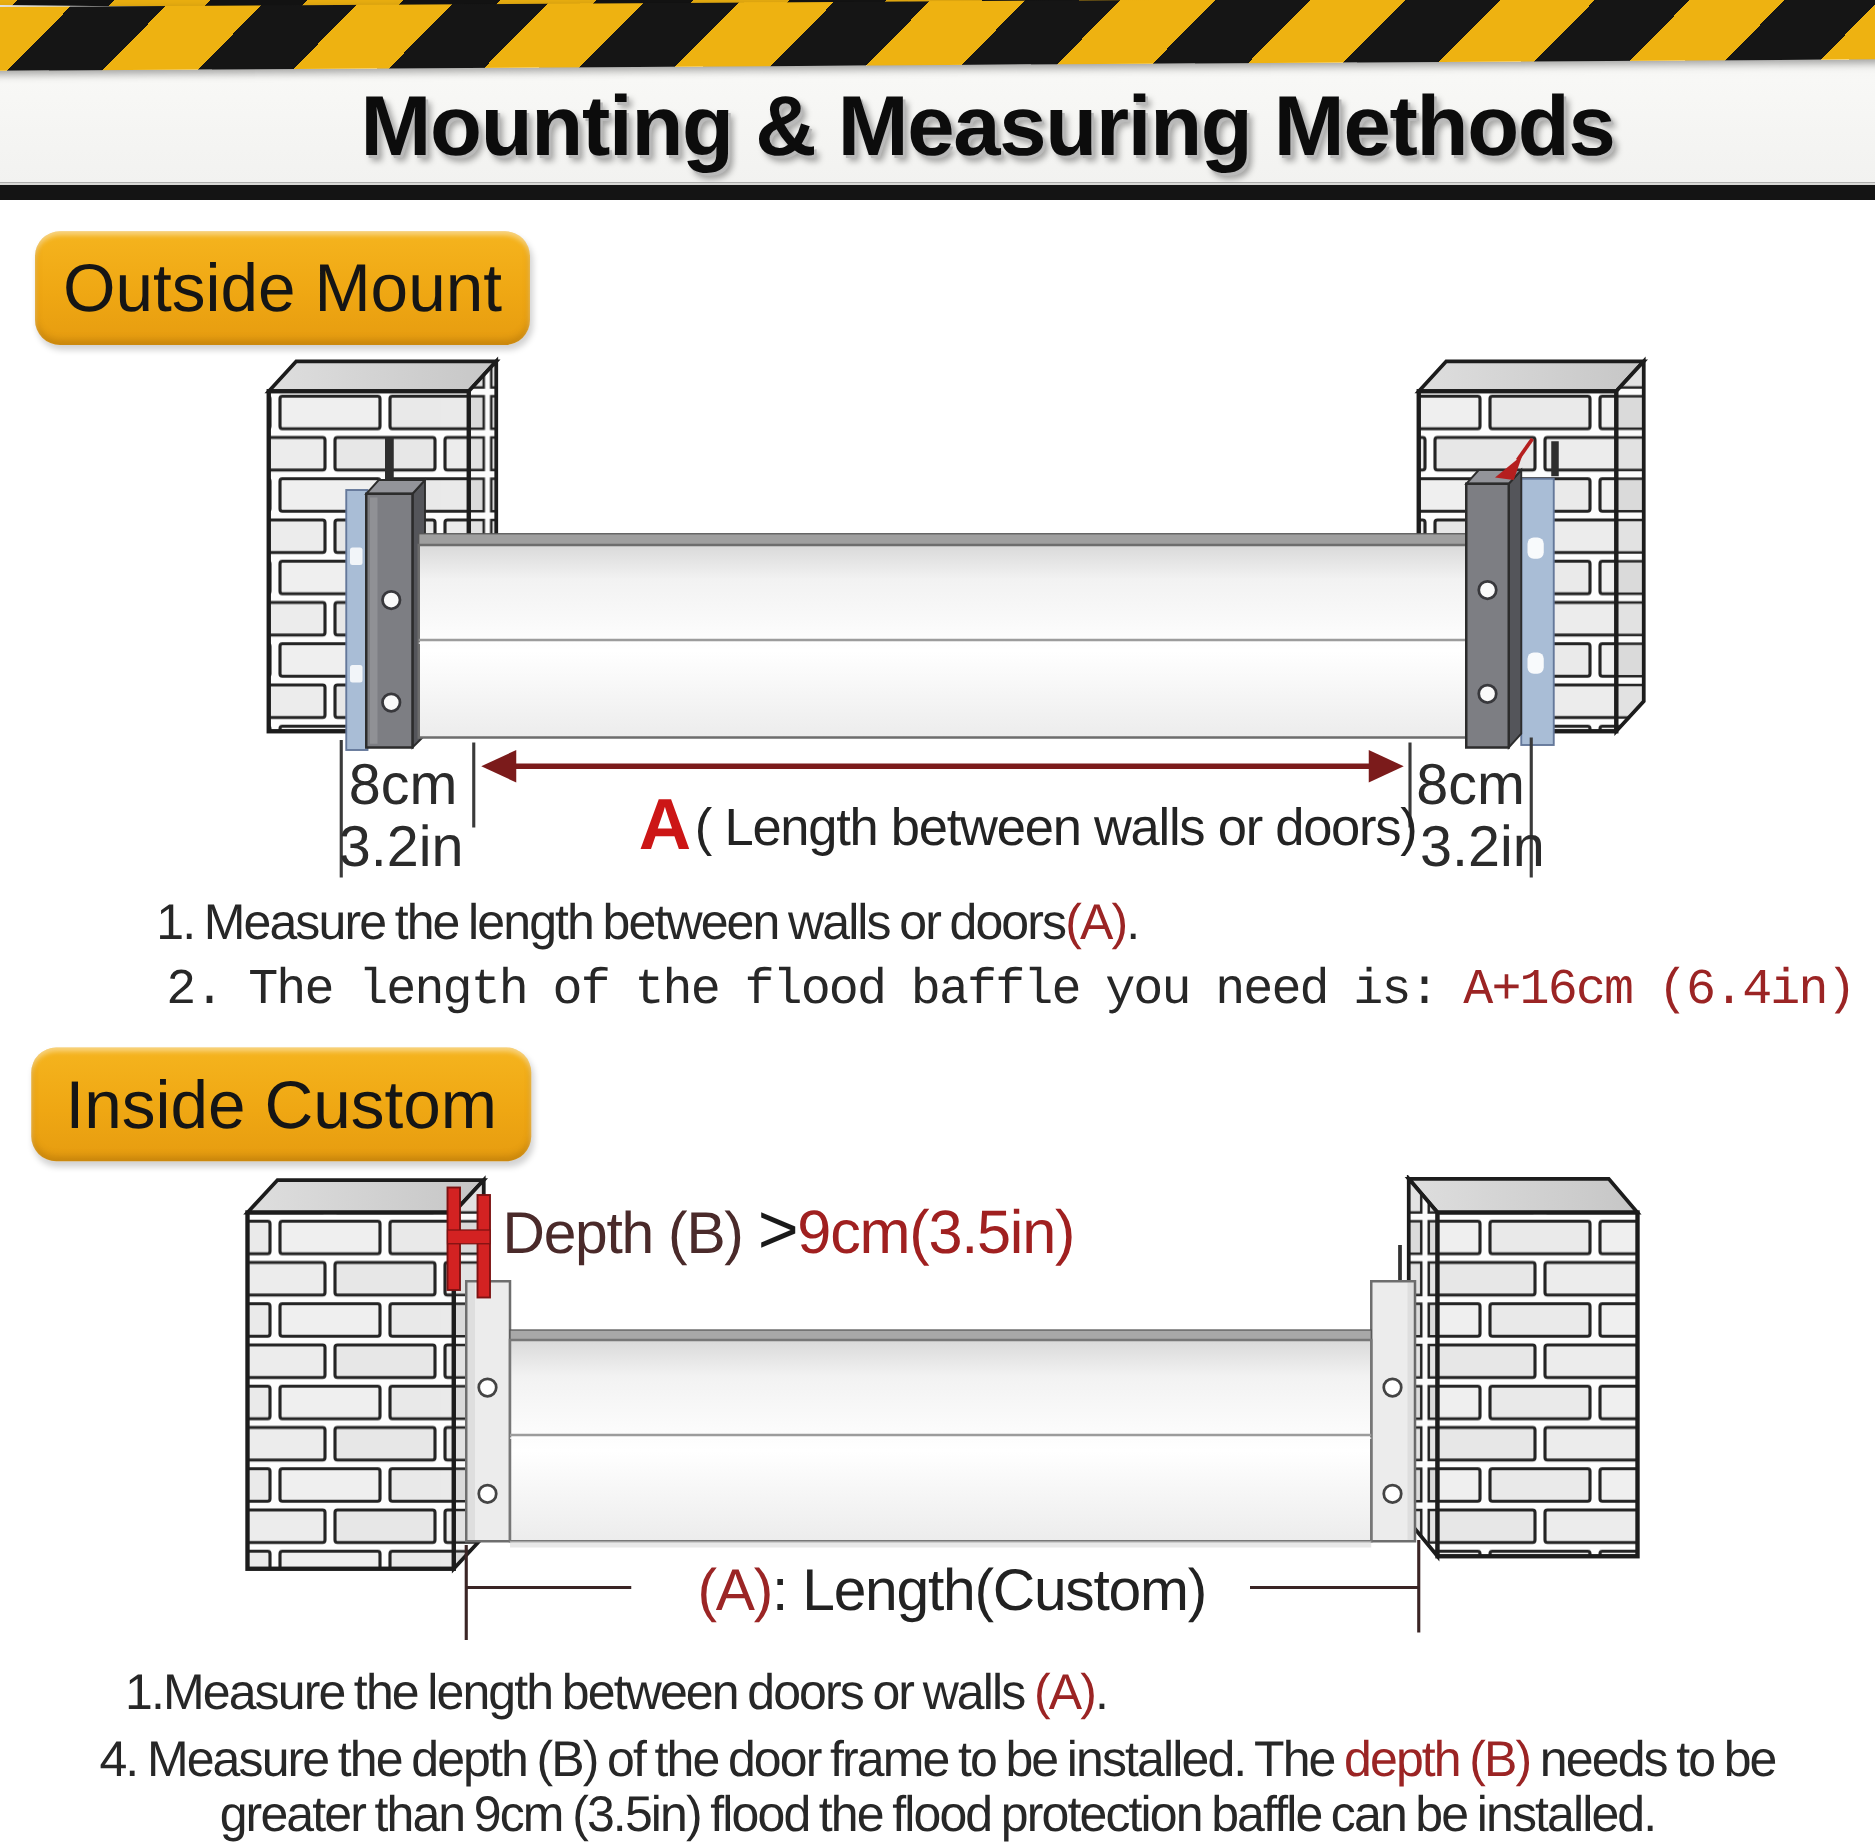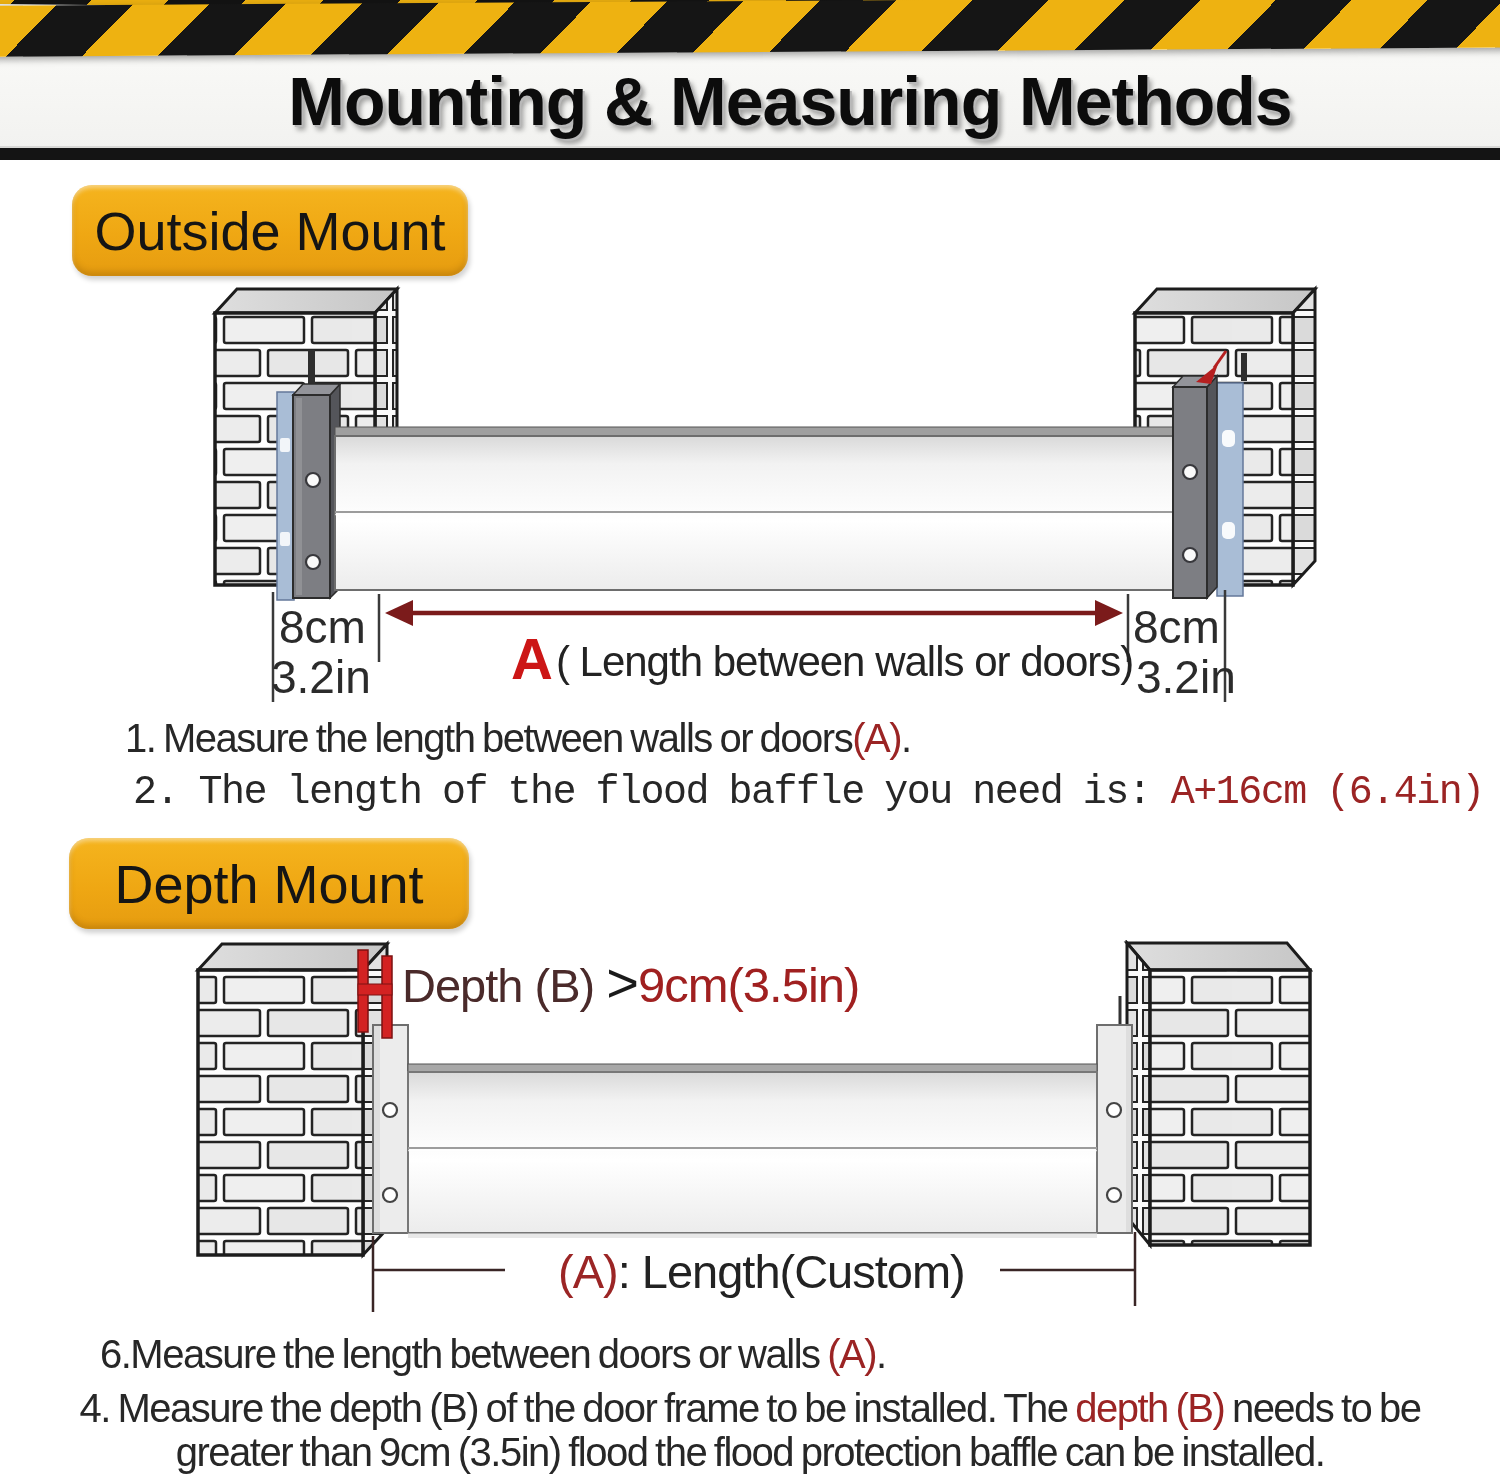--- a/index.html
+++ b/index.html
@@ -20,21 +20,21 @@
   .page-title { position:absolute; top:62px; left:0; width:100%; text-align:center;
             font-size:68px; font-weight:bold; letter-spacing:-1px; color:#0c0c0c;
             text-shadow:2px 2px 0 #b9b9b9, 4px 5px 5px rgba(0,0,0,0.35); white-space:nowrap;margin-left:40px; }
   .bottom-bar { position:absolute; top:146px; left:0; width:100%; height:13px; background:#141414;
             border-top:2px solid #d8d8d6; }
   
   .badge { position:absolute; border-radius:20px;
             background:linear-gradient(180deg,#f5b41e 0%,#efa713 55%,#e69c10 100%);
             display:flex; align-items:center; justify-content:center;
             font-size:54px; font-weight:500; color:#151515; letter-spacing:0;
-            box-shadow:inset 0 3px 4px rgba(255,255,255,0.45), inset 0 -4px 6px rgba(130,80,0,0.30), 2px 4px 5px rgba(0,0,0,0.18);margin-left:44px; }
+            box-shadow:inset 0 3px 4px rgba(255,255,255,0.45), inset 0 -4px 6px rgba(130,80,0,0.30), 2px 4px 5px rgba(0,0,0,0.18); }
   #badge-outside { left:28px; top:185px; width:396px; height:91px; }
   #badge-inside  { left:25px; top:838px; width:400px; height:91px; }
   
   svg.diag { position:absolute; left:0; }
   #diag-outside { top:280px; }
   #diag-inside  { top:940px; }
   svg text { font-family:"Liberation Sans", sans-serif; }
   
   .steps { position:absolute; color:#272727; font-size:40px;
            letter-spacing:-1.5px; word-spacing:-2px; white-space:nowrap; }
@@ -52,21 +52,21 @@
   <div class="tape-under"></div>
   <div class="stripes"></div>
   <div class="page-title">Mounting &amp; Measuring Methods</div>
   <div class="bottom-bar"></div>
 </div>
 
 <div class="badge" id="badge-outside">
   <span>Outside Mount</span>
 </div>
 <div class="badge" id="badge-inside">
-  <span>Depth Mount</span>
+  <span>Inside Custom</span>
 </div>
 
 <svg id="diag-outside" class="diag" width="1500" height="425" viewBox="0 0 1500 425">
   <defs>
     <linearGradient id="bafG" x1="0" y1="0" x2="0" y2="1">
       <stop offset="0" stop-color="#d9d9d9"></stop>
       <stop offset="0.18" stop-color="#f2f2f2"></stop>
       <stop offset="0.55" stop-color="#ffffff"></stop>
       <stop offset="1" stop-color="#ececec"></stop>
     </linearGradient>
@@ -209,14 +209,14 @@
 
   <g stroke="#3a2525" stroke-width="2.5">
     <line x1="373" y1="296" x2="373" y2="372"></line>
     <line x1="373" y1="330" x2="505" y2="330"></line>
     <line x1="1000" y1="330" x2="1135" y2="330"></line>
     <line x1="1135" y1="292" x2="1135" y2="366"></line>
   </g>
   <text x="558" y="348" letter-spacing="-1"><tspan font-size="47" fill="#9b2525">(A)</tspan><tspan font-size="47" fill="#222222">: Length(Custom)</tspan></text>
 </svg>
 
-<div class="steps" id="in-step1"><span>6.Measure the length between doors or walls </span><span class="hl">(A)</span><span>.</span></div>
+<div class="steps" id="in-step1"><span>1.Measure the length between doors or walls </span><span class="hl">(A)</span><span>.</span></div>
 <div class="steps" id="in-step2"><span>4. Measure the depth (B) of the door frame to be installed. The </span><span class="hl">depth (B)</span><span> needs to be greater than 9cm (3.5in) flood the flood protection baffle can be installed.</span></div>
 
 </body></html>

